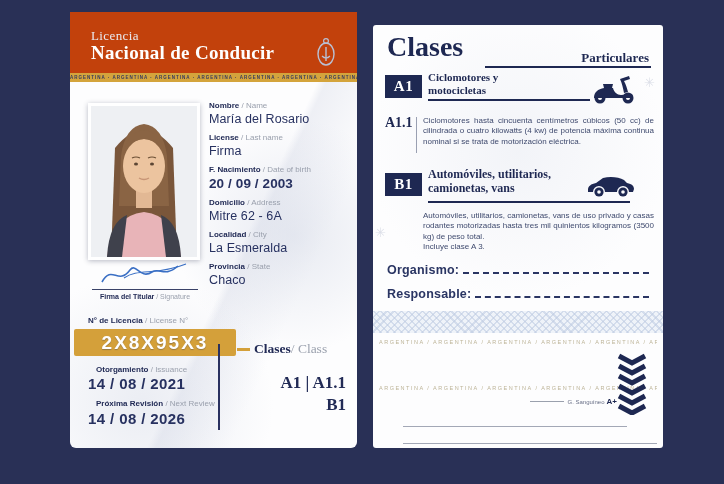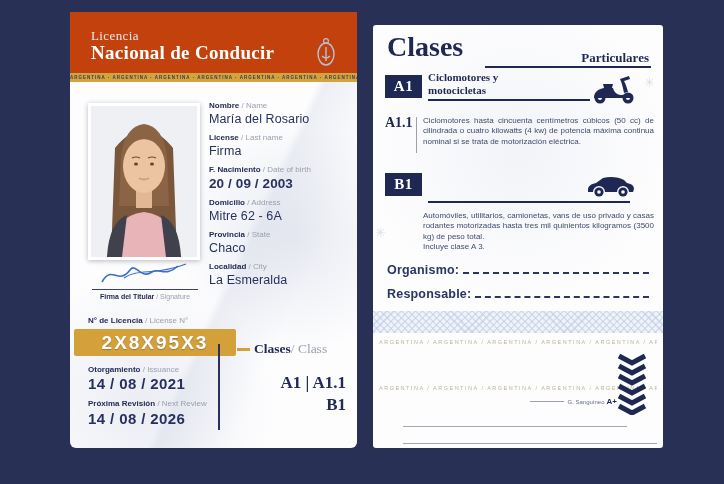--- a/index.html
+++ b/index.html
@@ -44,21 +44,21 @@
   .lic-label{position:absolute;left:18px;top:234px;font-size:8px;}
   .lic-label b{color:#222b56;} .lic-label span{color:#9aa0ad;}
   .lic-band{position:absolute;left:4px;top:247px;width:162px;height:27px;background:#d4a03a;
             border-radius:2px;display:flex;align-items:center;justify-content:center;
             color:#fff;font-size:19px;font-weight:800;letter-spacing:2px;
             text-shadow:0 1px 1px rgba(40,48,90,.35);}
   .gold-dash{position:absolute;left:167px;top:266px;width:13px;height:3px;background:#d4a03a;}
   .classes-title{position:absolute;left:184px;top:259px;font-family:"Liberation Serif",serif;font-size:13.5px;}
   .classes-title b{color:#222b56;} .classes-title span{color:#9aa0ad;font-weight:normal;}
   .date-label{position:absolute;left:18px;font-size:8px;}
-  .date-label b{color:#222b56;} .date-label span{color:#9aa0ad;}
+  .date-label b{color:#222b56;margin-left:8px;} .date-label span{color:#9aa0ad;}
   .date-value{position:absolute;left:18px;font-size:15px;font-weight:bold;color:#273160;letter-spacing:.4px;}
   .vdivider{position:absolute;left:148px;top:262px;width:2px;height:86px;background:#2a3160;}
   .classes-values{position:absolute;left:158px;top:290px;width:118px;text-align:right;
             font-family:"Liberation Serif",serif;font-size:17px;font-weight:bold;
             color:#222b56;line-height:1.3;}
 
   
   .card-right{position:absolute;left:373px;top:25px;width:290px;height:423px;border-radius:3px;
           background:
             radial-gradient(circle at 50% 30%, rgba(210,216,230,.25), transparent 45%),
@@ -165,26 +165,26 @@
         </div>
         <div class="field">
           <div class="f-label"><b>F. Nacimiento</b> <span>/ Date of birth</span></div>
           <div class="f-value num">20 / 09 / 2003</div>
         </div>
         <div class="field">
           <div class="f-label"><b>Domicilio</b> <span>/ Address</span></div>
           <div class="f-value">Mitre 62 - 6A</div>
         </div>
         <div class="field">
+          <div class="f-label"><b>Localidad</b> <span>/ City</span></div>
+          <div class="f-value">La Esmeralda</div>
+        </div>
+        <div class="field">
           <div class="f-label"><b>Provincia</b> <span>/ State</span></div>
           <div class="f-value">Chaco</div>
-        </div>
-        <div class="field">
-          <div class="f-label"><b>Localidad</b> <span>/ City</span></div>
-          <div class="f-value">La Esmeralda</div>
         </div>
       </div>
 
       <div class="lic-label">
         <b>N° de Licencia</b>
         <span>/ License N°</span>
       </div>
       <div class="lic-band">
         <span>2X8X95X3</span>
       </div>
@@ -233,20 +233,21 @@
       <path d="M3 23 C3 17 7 14 13 13 L22 13 C23 17 26 20 30 20 L41 19 L42 23 Z" fill="#1e2852"></path>
       <path d="M29 4 L38 1 L39 4 L33 6 C35 10 36 13 37 17 L33 18 C32 13 31 8 29 4 Z" fill="#1e2852"></path>
       <path d="M12 9 L22 9 L21 13 L13 13 Z" fill="#1e2852"></path>
     </svg>
 
     <div class="subcode" style="top:90px;">A1.1</div>
     <div class="vbar" style="top:92px;height:36px;"></div>
     <div class="subdesc" style="top:91px;">Ciclomotores hasta cincuenta centímetros cúbicos (50 cc) de cilindrada o cuatro kilowatts (4 kw) de potencia máxima continua nominal si se trata de motorización eléctrica.</div>
 
     <div class="code-box" style="left:12px;top:148px;">B1</div>
+    <div class="cls-name" style="top:142px;width:158px;font-size:12px;">Automóviles, utilitarios, camionetas, vans</div>
     <div class="underline" style="top:176px;width:202px;"></div>
     <svg class="car" style="position:absolute;left:212px;top:150px;" width="52" height="23" viewBox="0 0 52 23">
       <path d="M3 15 C3 11 6 9 11 8 L18 3 C25 1 34 2 39 5 L42 8 C47 9 49 11 49 14 L48 17 L44 17 A6 6 0 0 0 32 17 L20 17 A6 6 0 0 0 8 17 L3 17 Z" fill="#1e2852"></path>
       <circle cx="14" cy="17" r="4.6" fill="#1e2852"></circle>
         <circle cx="14" cy="17" r="1.8" fill="#fdfdfe"></circle>
       <circle cx="38" cy="17" r="4.6" fill="#1e2852"></circle>
         <circle cx="38" cy="17" r="1.8" fill="#fdfdfe"></circle>
     </svg>
 
     <div class="subdesc" style="top:186px;">

